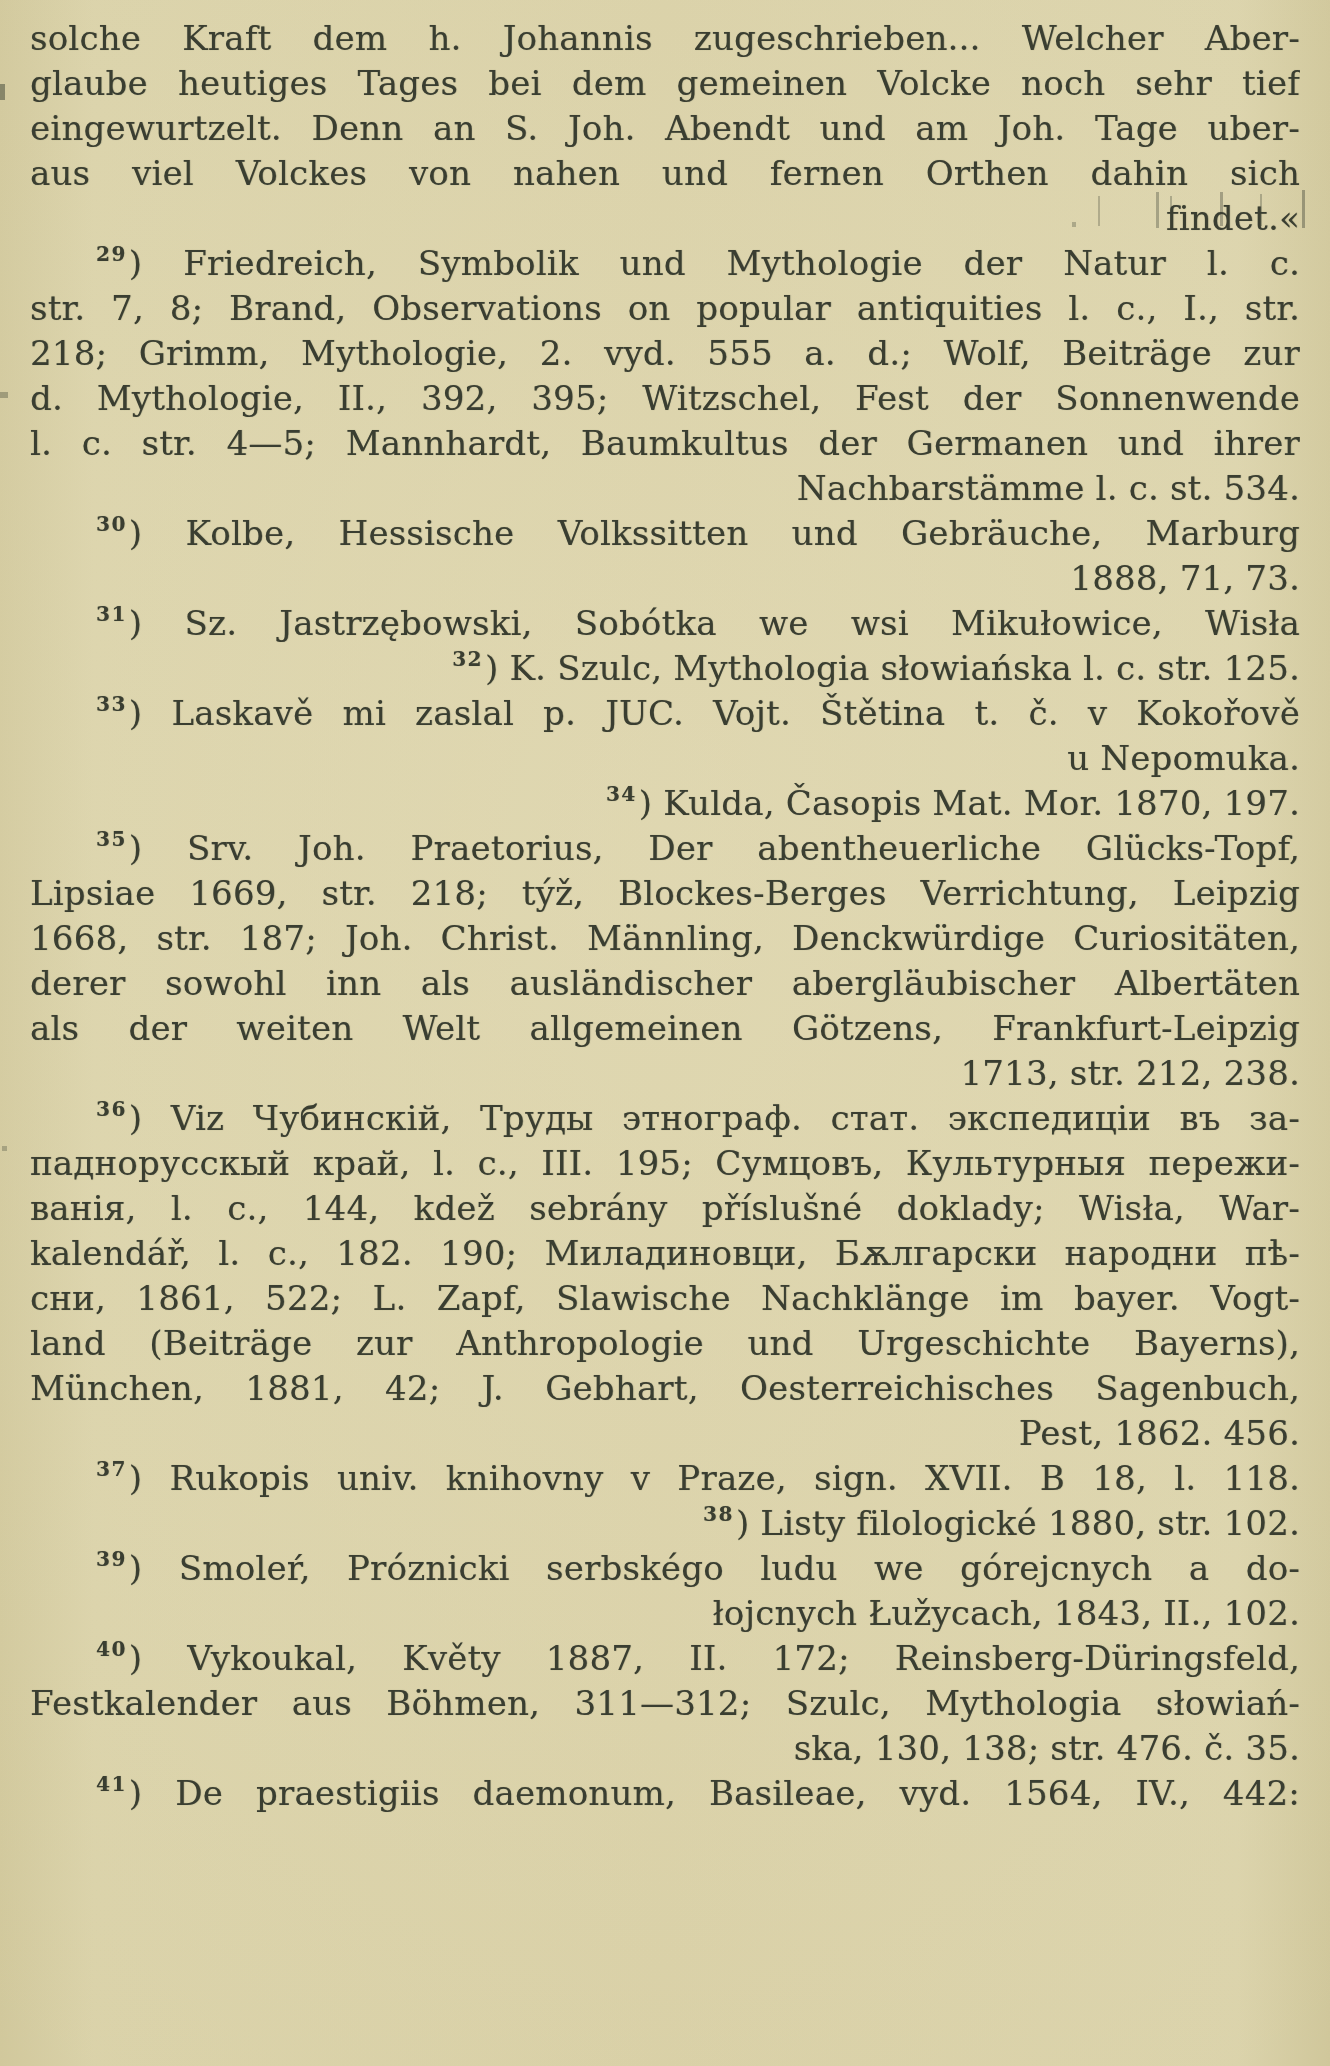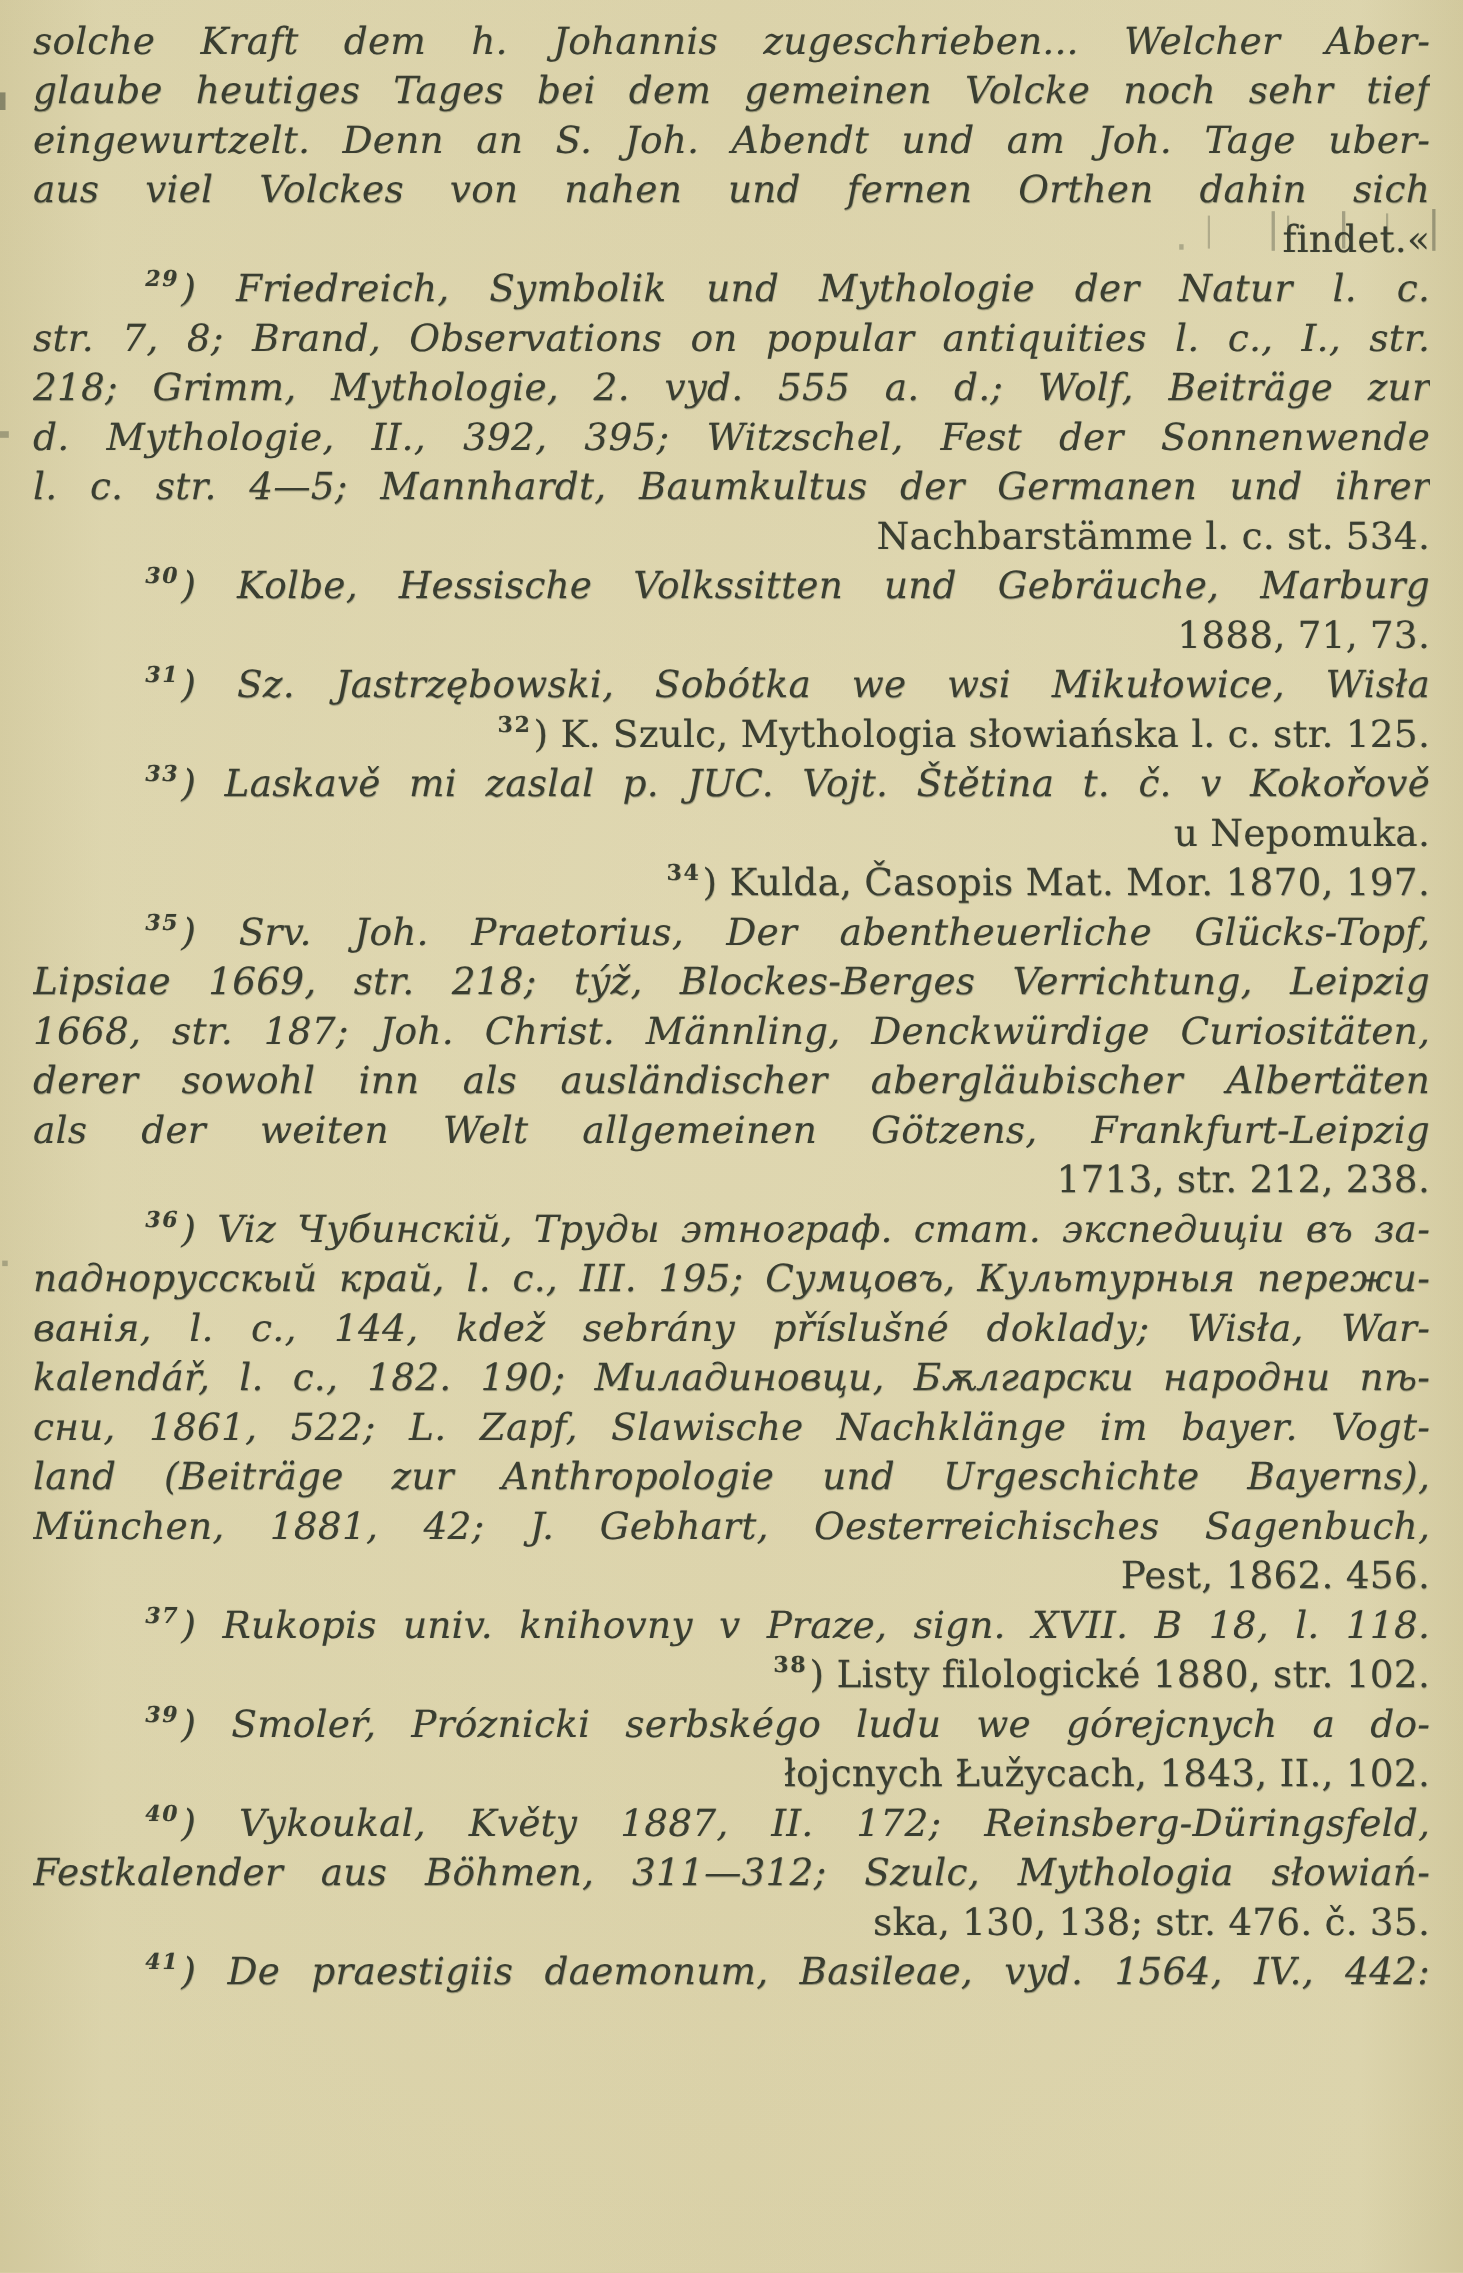--- a/index.html
+++ b/index.html
@@ -35,39 +35,37 @@
     letter-spacing: 0.2px;
     overflow: hidden;
     text-align: right;
     white-space: nowrap;
     text-shadow: 0.4px 0.4px 0.8px rgba(56,61,47,0.45);
   }
   
   .line.j {
     white-space: normal;
     text-align: justify;
-    font-style: italic;
   }
   .line.j::after {
     content: "";
     display: inline-block;
     width: 100%;
     height: 0;
   }
   .line.ind {
     padding-left: 66px;
   }
   sup.fnm {
     font-size: 20px;
     line-height: 0;
     vertical-align: 14px;
     font-weight: bold;
     letter-spacing: 1.5px;
     margin-right: 2px;
-    margin-left: 36px;
   }
   .art {
     position: absolute;
     background: #3c4134;
   }
 </style>
 </head>
 <body>
 
 <div class="page">

